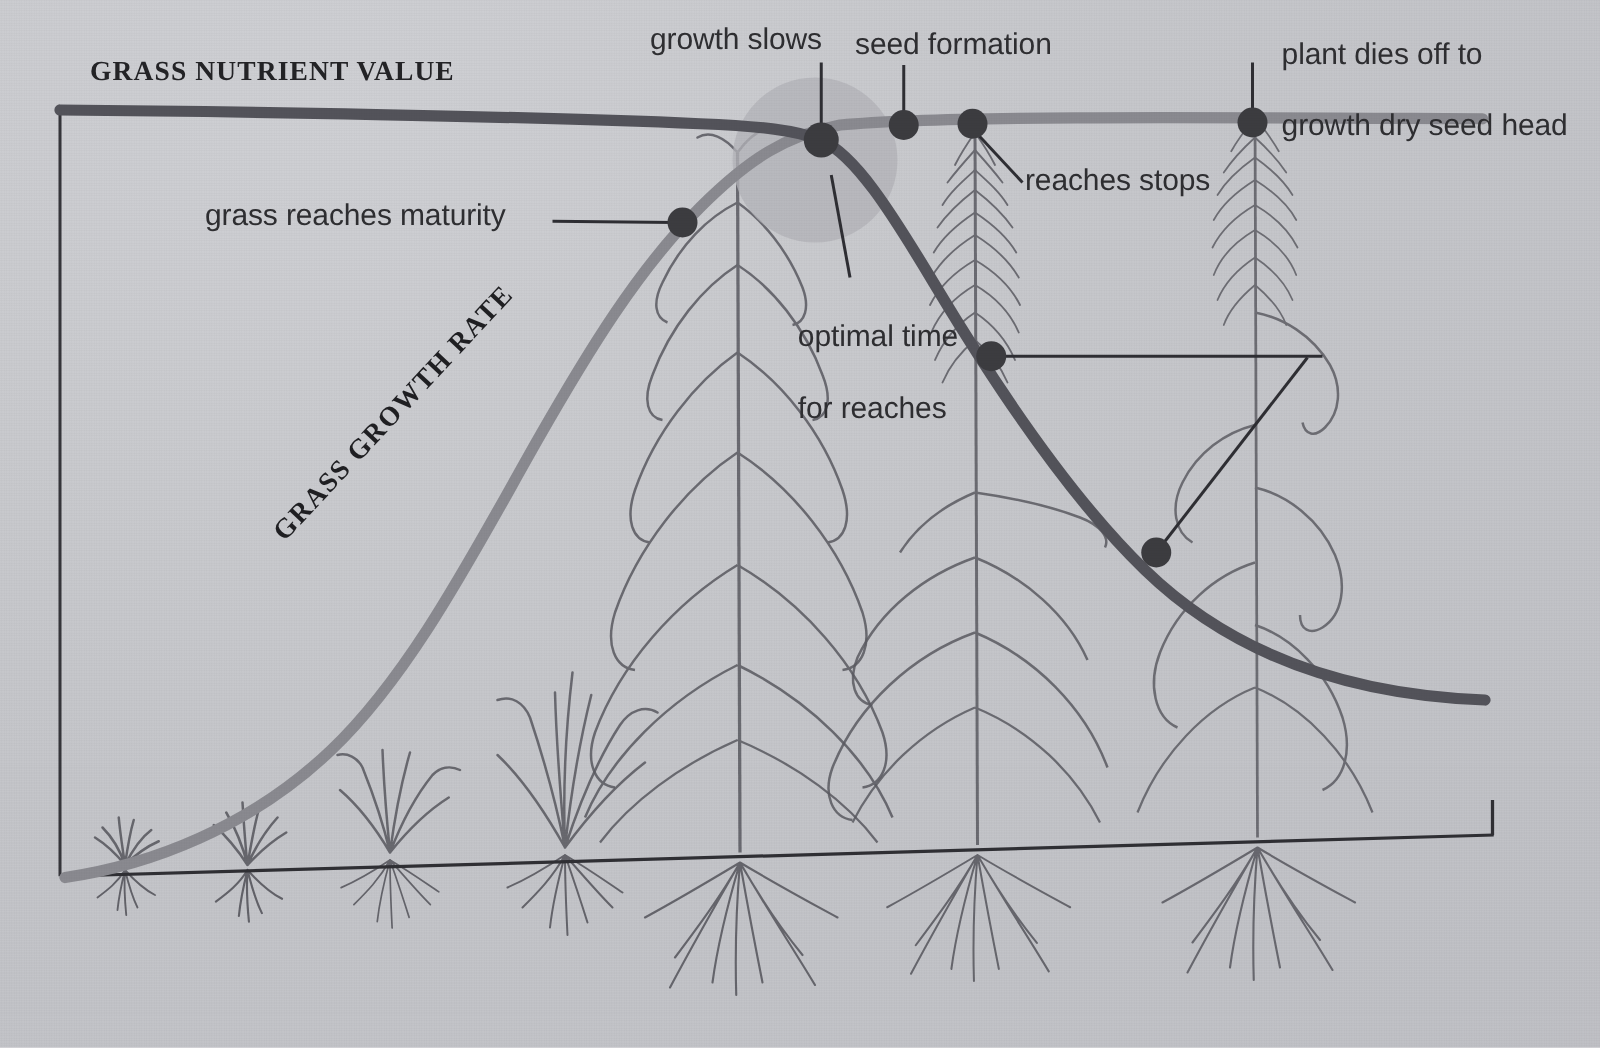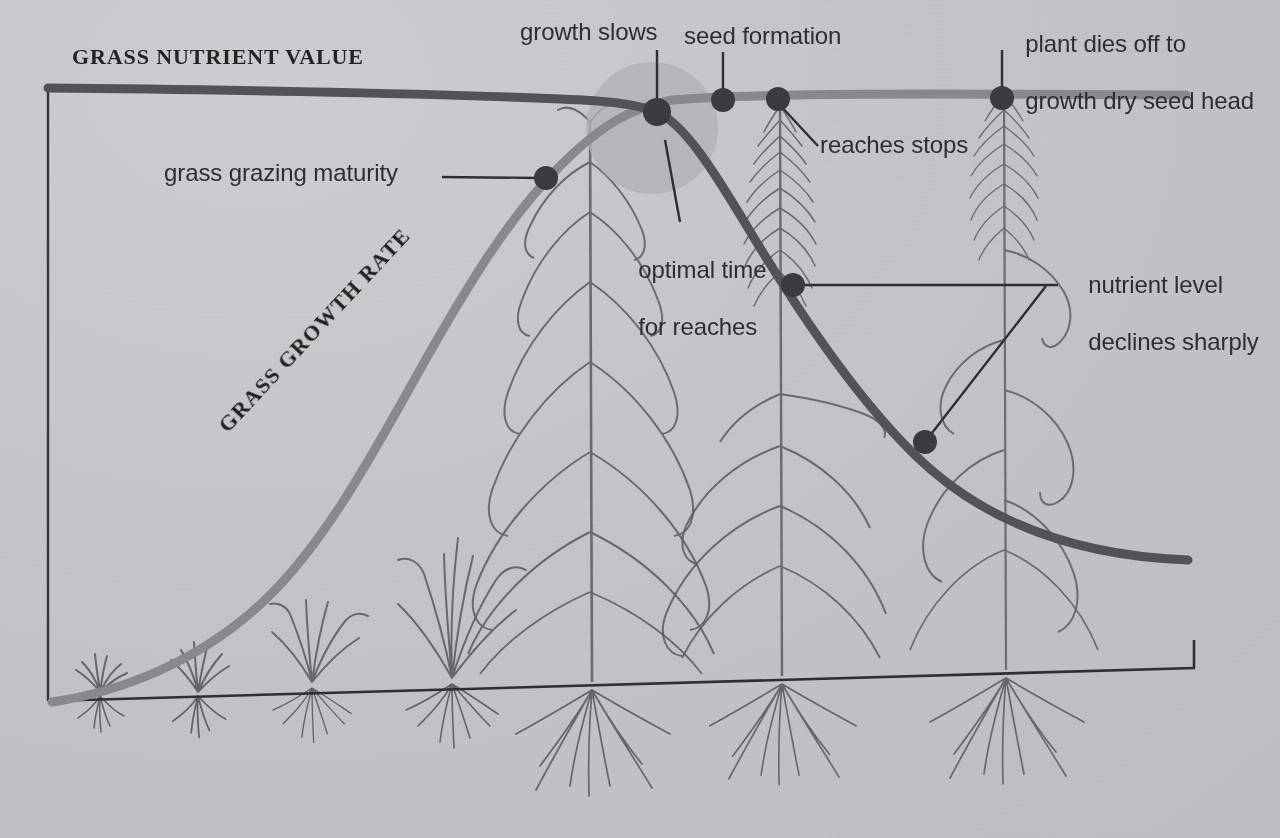--- a/index.html
+++ b/index.html
@@ -226,22 +226,18 @@
     <span>growth dry seed head</span>
   </div>
 
   <div class="lbl" id="lbl-growth-stops">reaches stops</div>
 
   <div class="lbl" id="lbl-optimal">
     <span>optimal time</span><br>
     <span>for reaches</span>
   </div>
 
-  <div class="lbl" id="lbl-nutrient-declines">
-    <span>nutrient level</span><br>
-    <span>declines sharply</span>
-  </div>
-
-  <div class="lbl" id="lbl-maturity">grass grazing maturity</div>
+
+  <div class="lbl" id="lbl-maturity">grass reaches maturity</div>
 
   <div id="growth-rate-label">GRASS GROWTH RATE</div>
 
 </div>
 
 </body></html>

